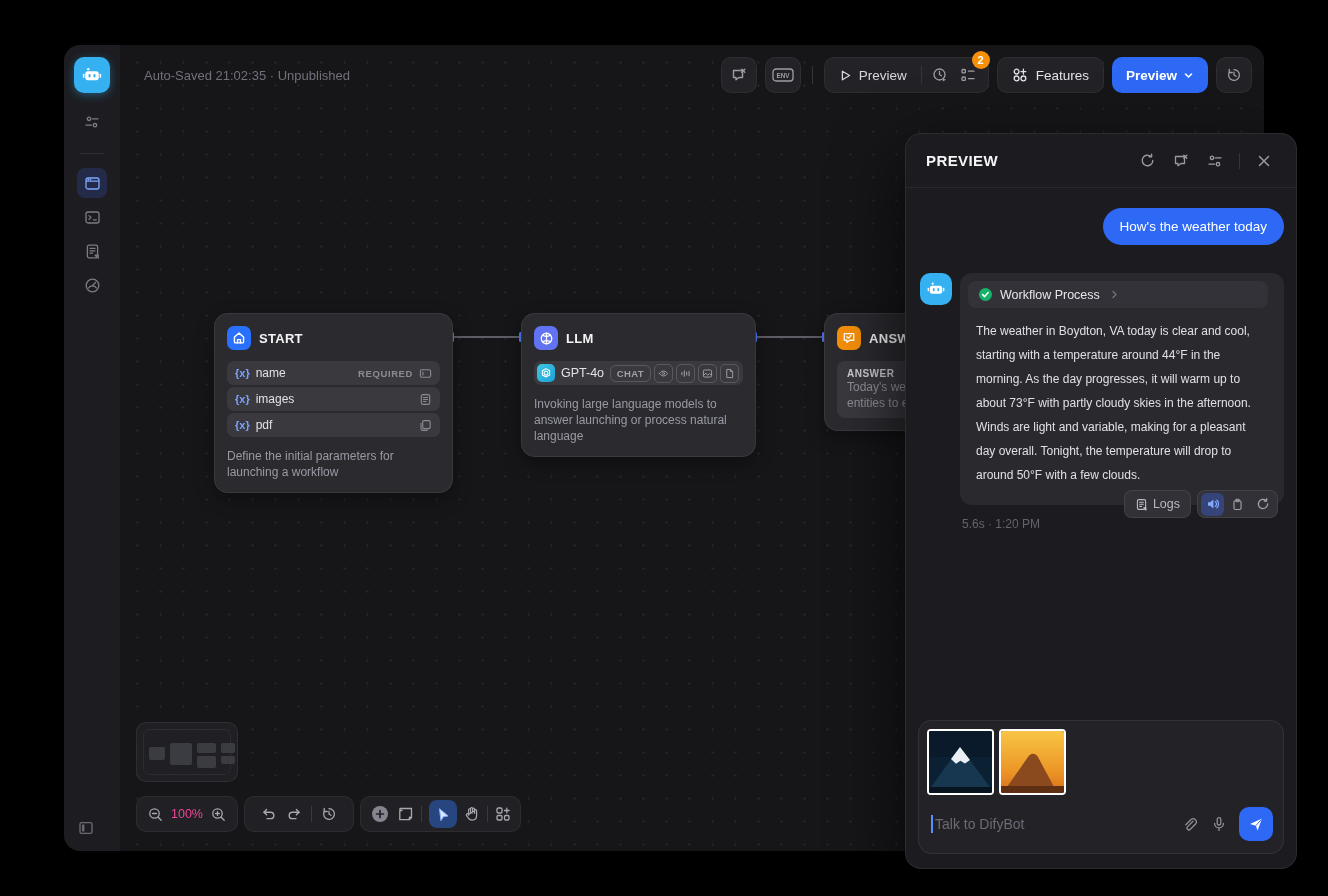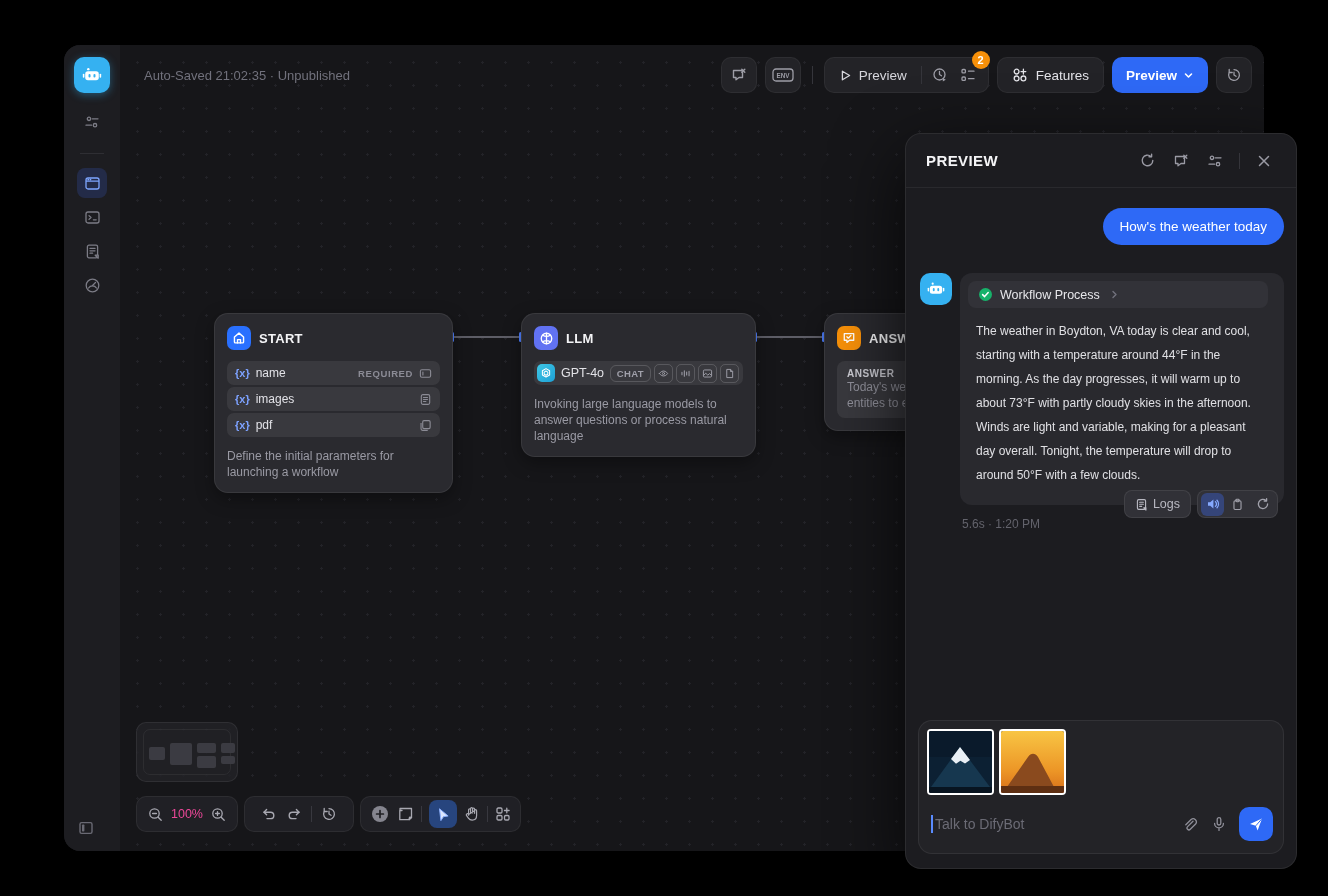--- a/index.html
+++ b/index.html
@@ -325,21 +325,21 @@
                 </svg>
             </span>
             <span class="mini-pill">
               <svg width="11" height="11" viewBox="0 0 14 14" fill="none" stroke="currentColor" stroke-width="1.2" stroke-linejoin="round">
                   <path d="M3.5 1.8h5L11 4.3v7.9h-7.5z"></path>
                   <path d="M8.2 1.8v2.7H11"></path>
                 </svg>
             </span>
           </div>
         </div>
-        <div class="node-desc">Invoking large language models to answer questions or process natural language</div>
+        <div class="node-desc">Invoking large language models to answer launching or process natural language</div>
       </div>
 
       <div class="node" style="left:704px; top:268px; width:240px;">
         <div class="node-head">
           <div class="node-ic" style="background:#f79009;">
             <svg width="14" height="14" viewBox="0 0 16 16" fill="none" stroke="#fff" stroke-width="1.5" stroke-linecap="round" stroke-linejoin="round">
                 <path d="M2.6 3h10.8v7.6H8.6L5.6 13v-2.4H2.6z"></path>
                 <path d="M5.6 6.6l1.6 1.6 3-3"></path>
               </svg>
           </div>

